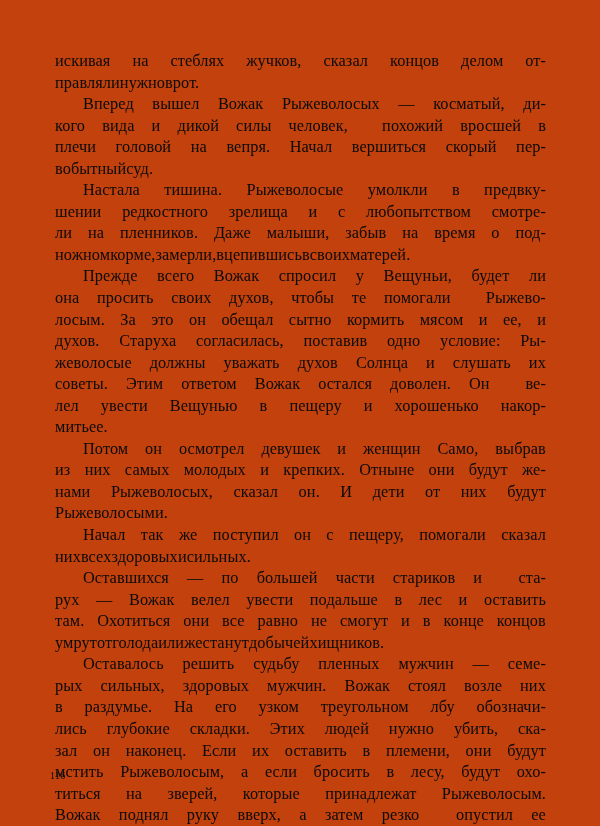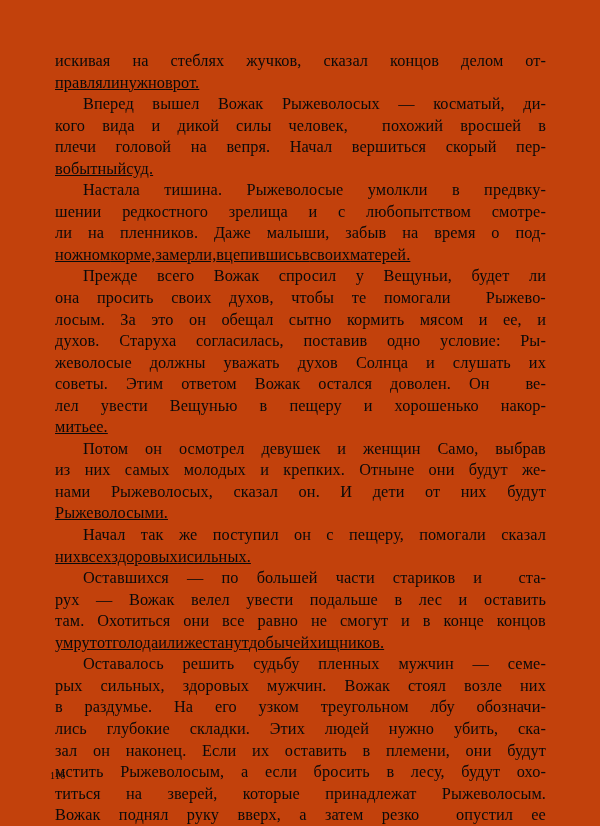--- a/index.html
+++ b/index.html
@@ -42,21 +42,20 @@
     white-space: pre;
     overflow: visible;
   }
   .line > span {
     display: inline-block;
     white-space: pre;
   }
   
   .line.last {
     justify-content: flex-start;
-    text-decoration: underline;
   }
   .line.last > span {
     white-space: pre;
   }
   .indent {
     padding-left: 28px;
   }
   .page-number {
     position: absolute;
     left: 50px;

